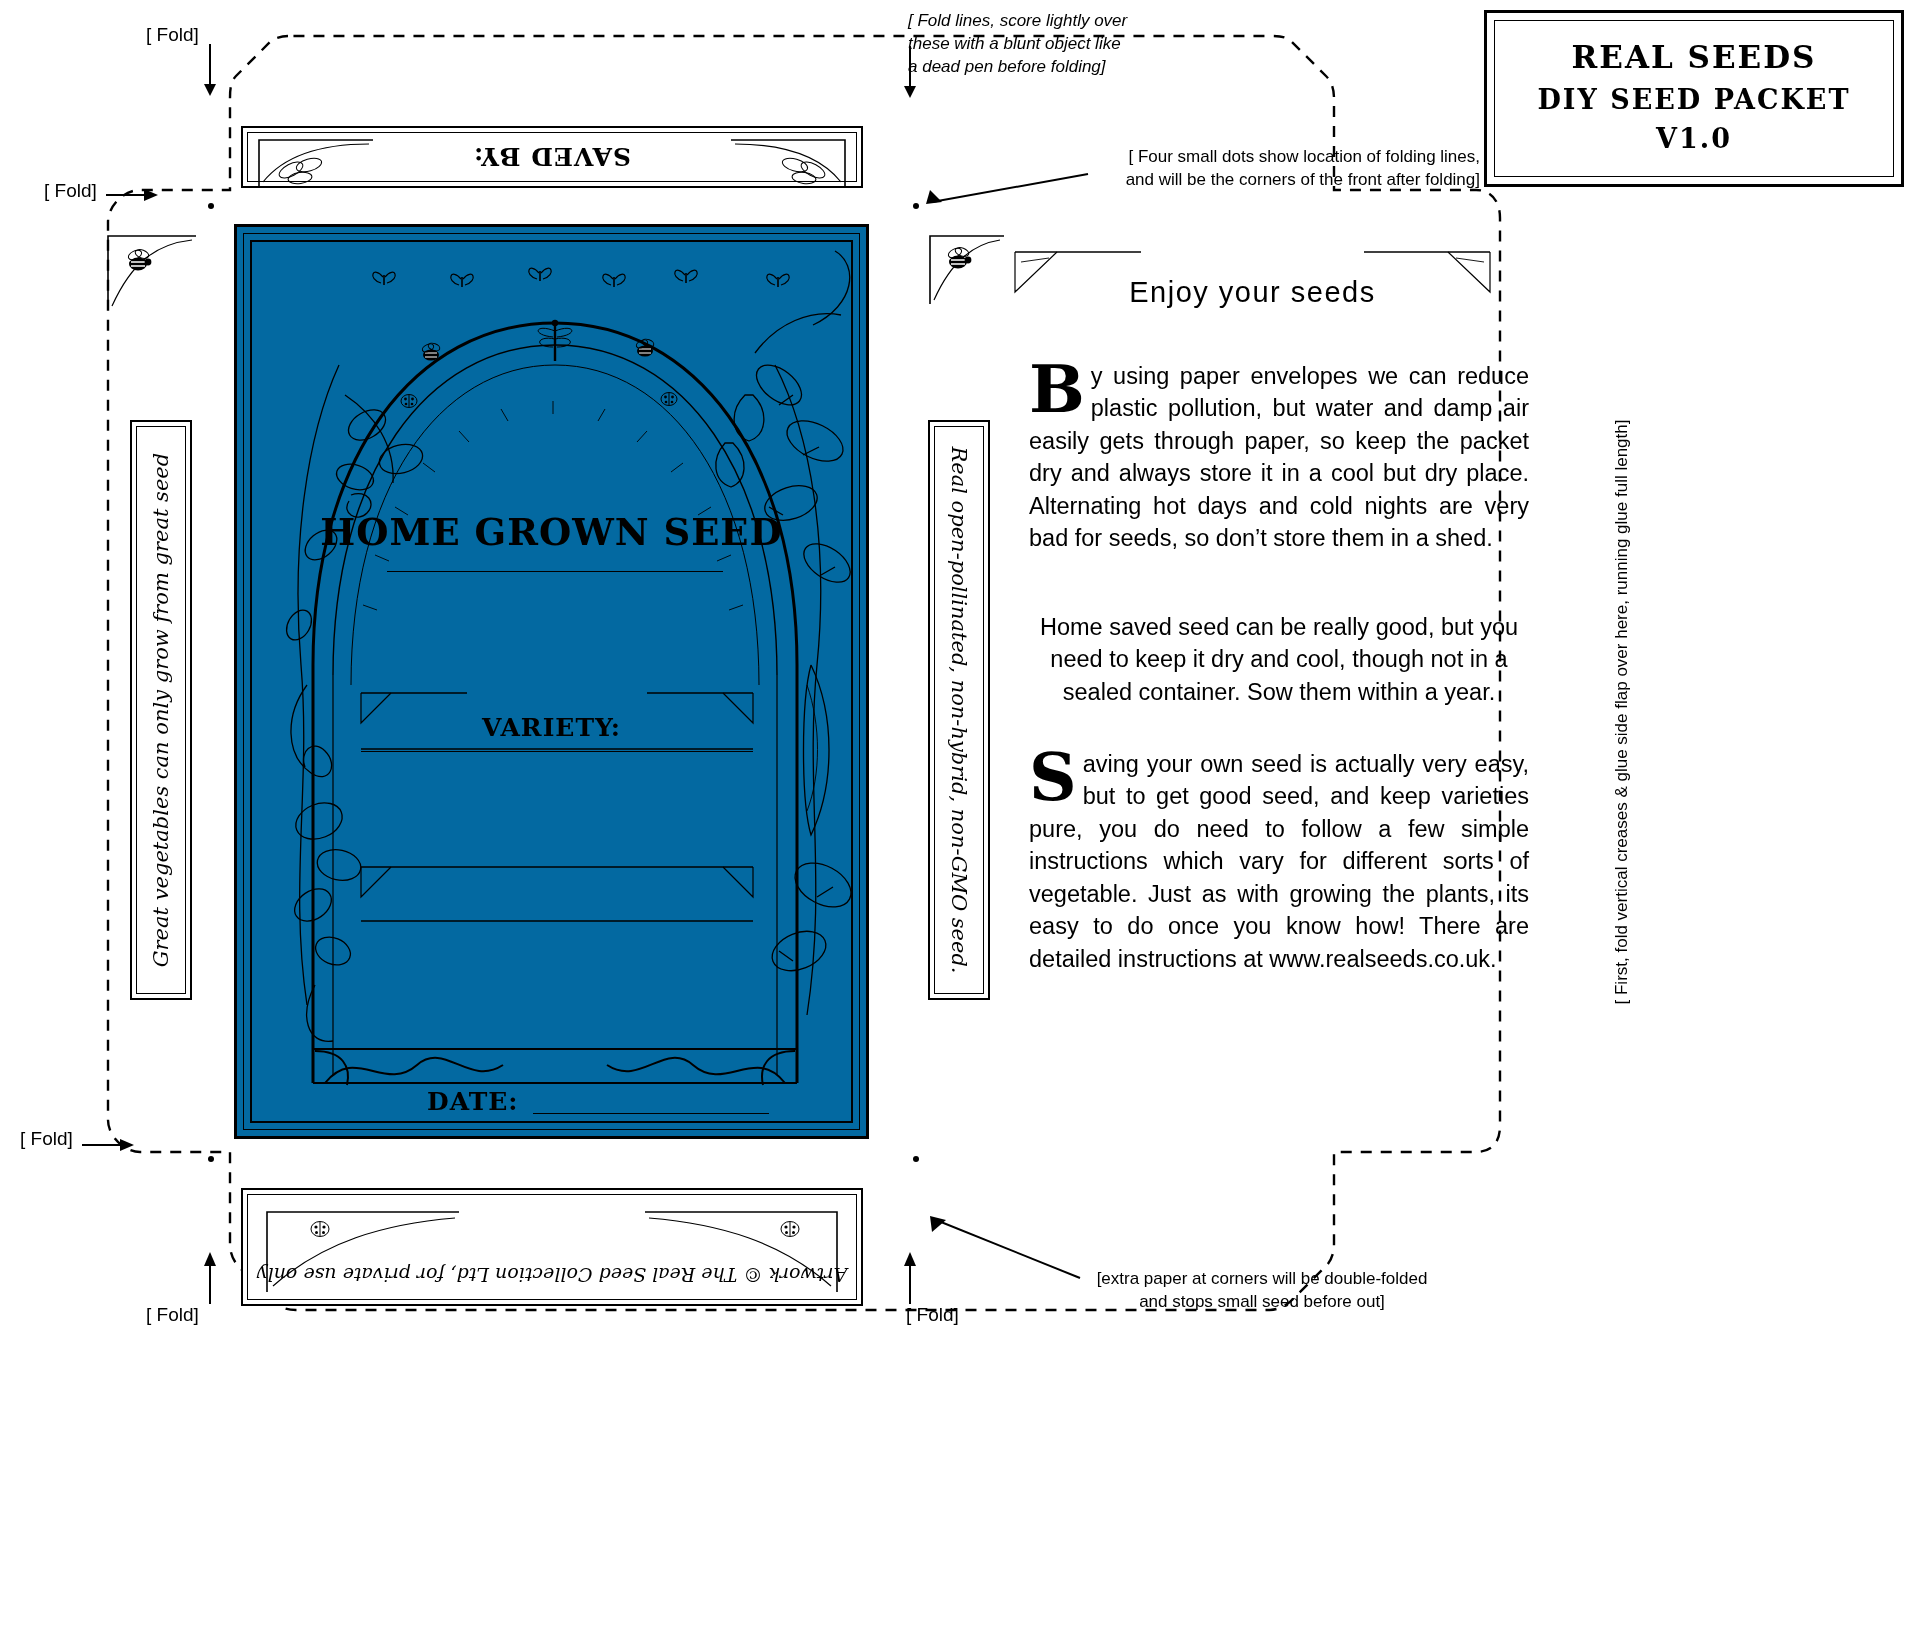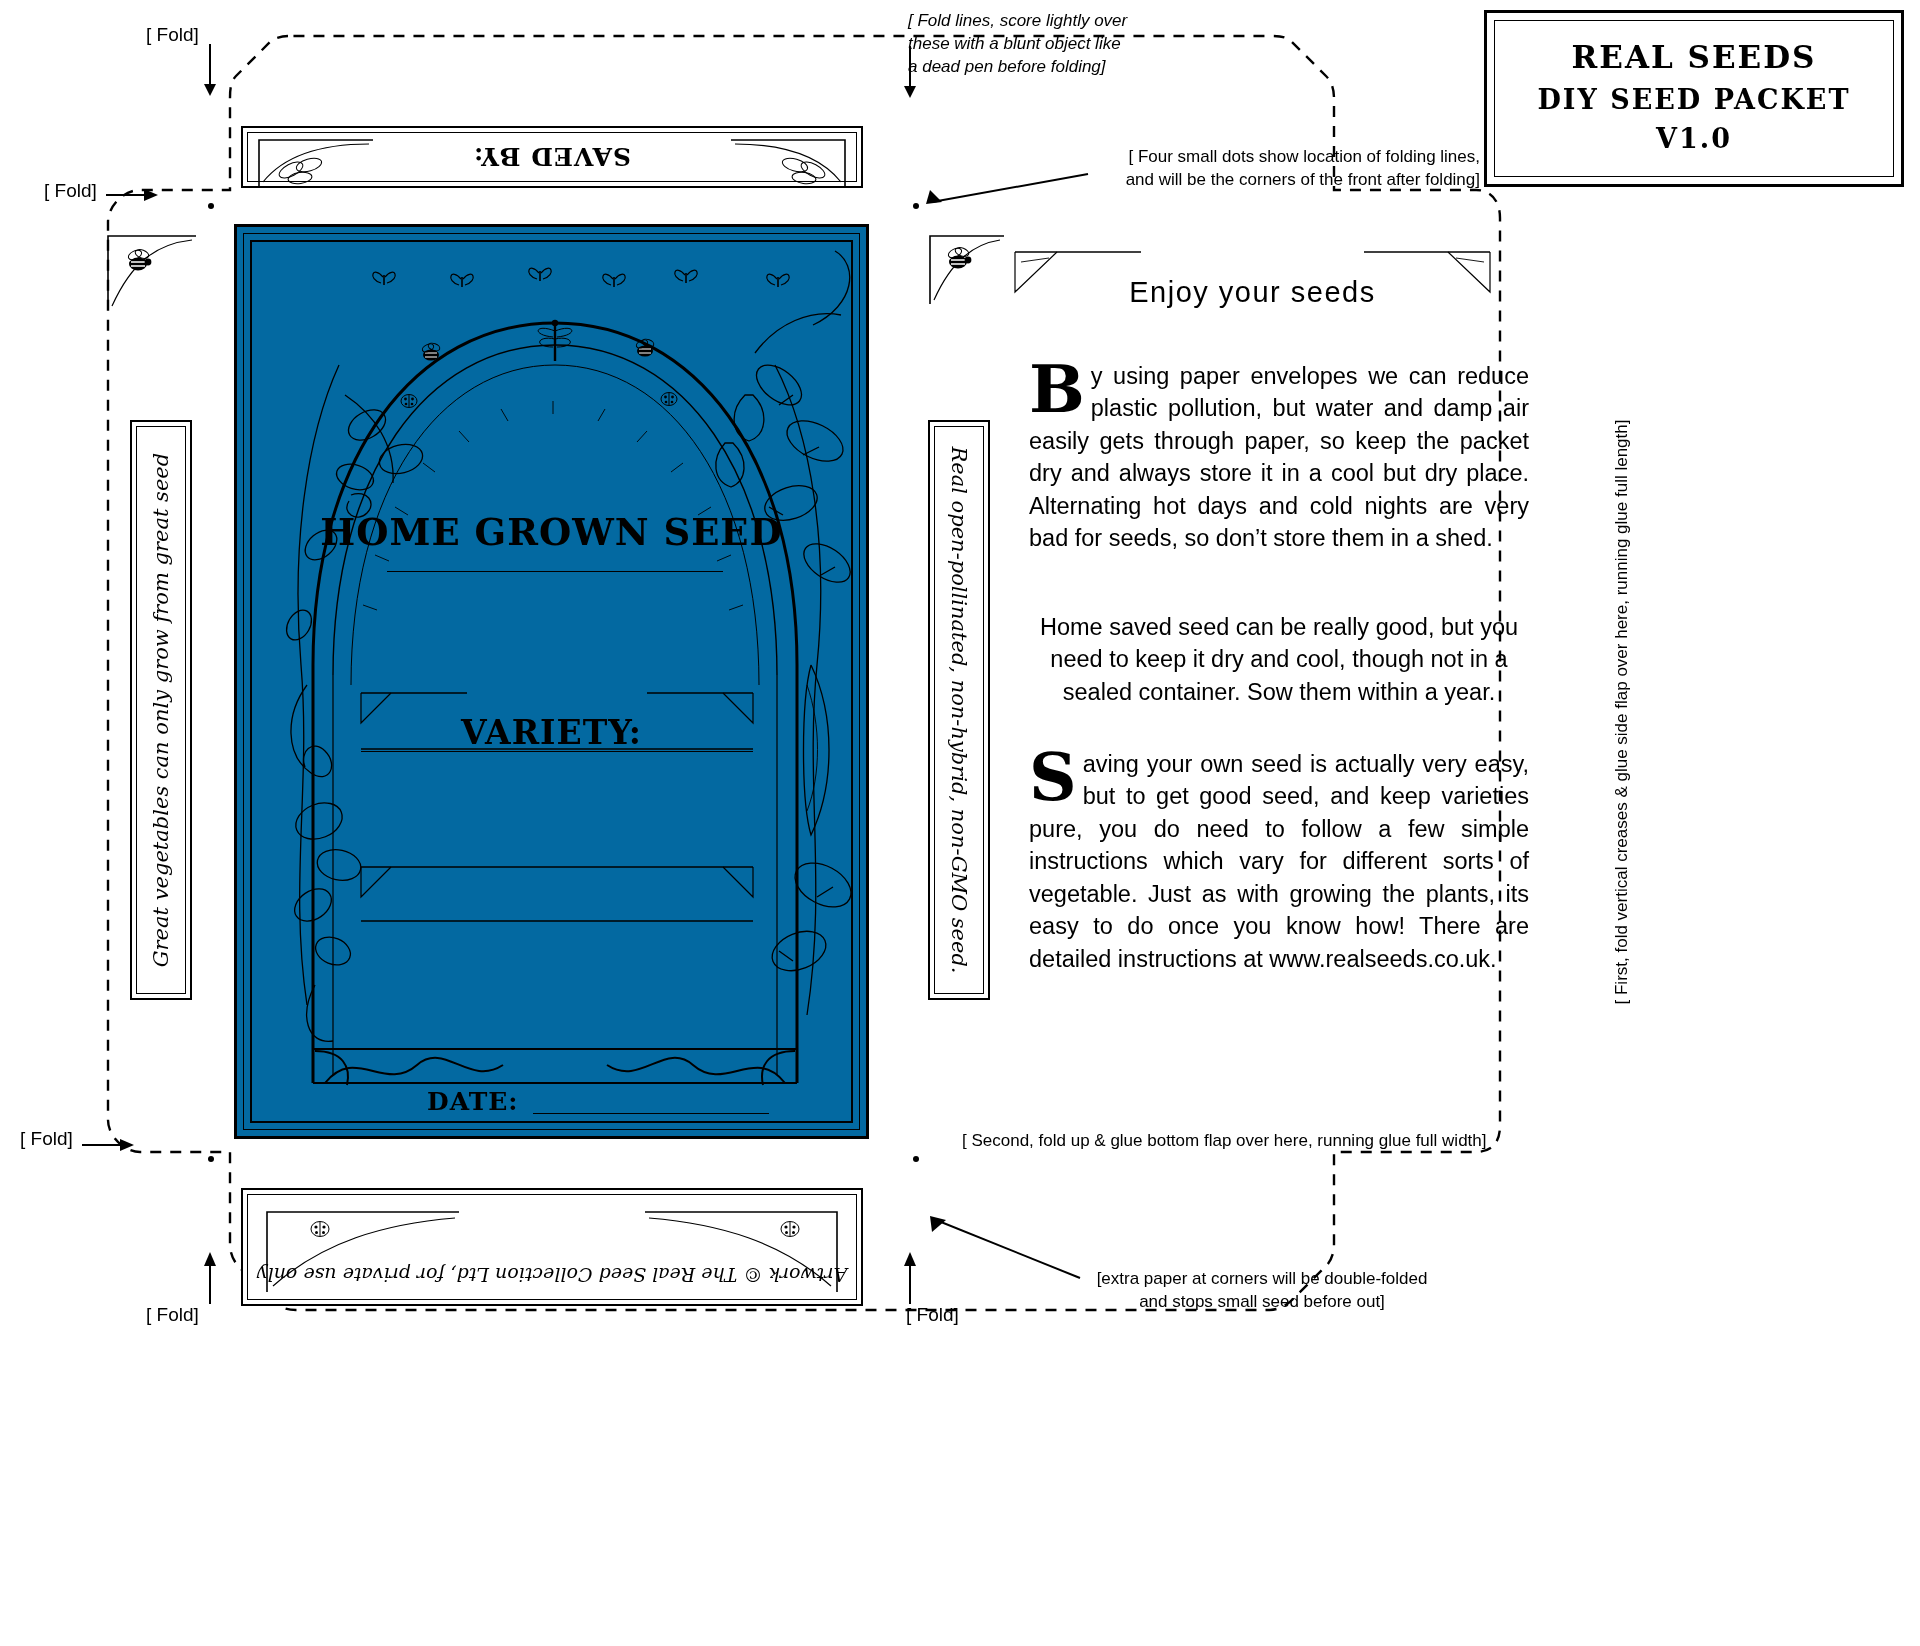--- a/index.html
+++ b/index.html
@@ -101,21 +101,21 @@
   .front-rule {
     position: absolute;
     height: 1px; background: #000;
   }
   .variety-label {
     position: absolute;
     left: 0; right: 0; top: 486px;
     text-align: center;
     font-family: "DejaVu Serif", serif;
     font-weight: bold;
-    font-size: 33px;
+    font-size: 25px;
     letter-spacing: 1px;
     font-variant: small-caps;
     text-transform: uppercase;
   }
   .date-label {
     position: absolute;
     left: 190px; top: 860px;
     font-family: "DejaVu Serif", serif;
     font-weight: bold;
     font-size: 25px;
@@ -294,21 +294,20 @@
     </div>
   </div>
 
   <div class="abs note" style="left:908px; top:10px; width:240px;font-style:italic;">[ Fold lines, score lightly over
 these with a blunt object like
 a dead pen before folding]</div>
 
   <div class="abs note right" style="left:1090px; top:146px; width:390px;">[ Four small dots show location of folding lines,
 and will be the corners of the front after folding]</div>
 
-  <div class="abs note" style="left:962px; top:1130px; width:560px;">[ Second,  fold up &amp; glue bottom flap over here, running glue full width]</div>
 
   <div class="abs note center" style="left:1072px; top:1268px; width:380px;">[extra paper at corners will be double-folded
 and stops small seed before out]</div>
 
   <div class="vert-note">[ First, fold vertical creases &amp; glue side flap over here, running glue full length]</div>
 
   <div class="abs fold-label" style="left:146px; top:24px;">[ Fold]</div>
   <div class="abs arrow" style="left:200px; top:44px;">
     <svg width="20" height="58">
         <path d="M10 0 V46" stroke="#000" stroke-width="2"></path>

